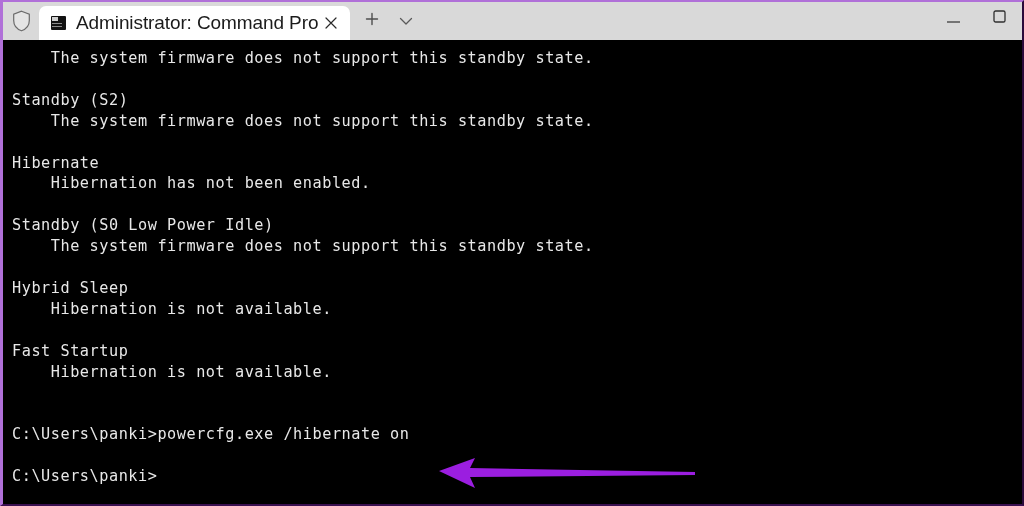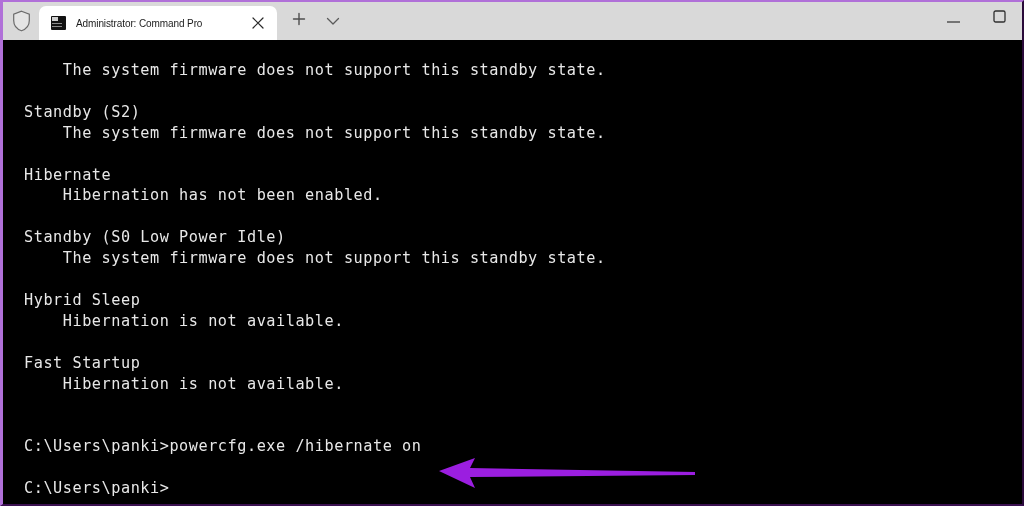--- a/index.html
+++ b/index.html
@@ -78,21 +78,21 @@
   }
   .tab-icon::after {
     content: "";
     position: absolute;
     left: 1px; top: 7px;
     width: 10px; height: 1px;
     background: #8a8a8a;
     box-shadow: 0 3px 0 0 #8a8a8a;
   }
   .tab-title {
-    font-size: 10px;
+    font-size: 19px;
     color: #1b1b1b;
     white-space: nowrap;
     overflow: hidden;
     flex: 1 1 auto;
     letter-spacing: -0.1px;
   }
   .tab-close {
     width: 26px;
     height: 26px;
     flex: none;
@@ -139,21 +139,21 @@
     background: #000000;
     height: 464px;
     padding: 0;
     overflow: hidden;
   }
 
   #console-text {
     position: absolute;
     left: 5px;
     top: 4px;
-    margin: 16px;
+    margin: 4px;
     font-family: "DejaVu Sans Mono", "Liberation Mono", monospace;
     font-size: 15.2px;
     line-height: 20.9px;
     color: #e8e8e8;
     white-space: pre;
     letter-spacing: 0.55px;
   }
 
   
   #arrow-annotation {

